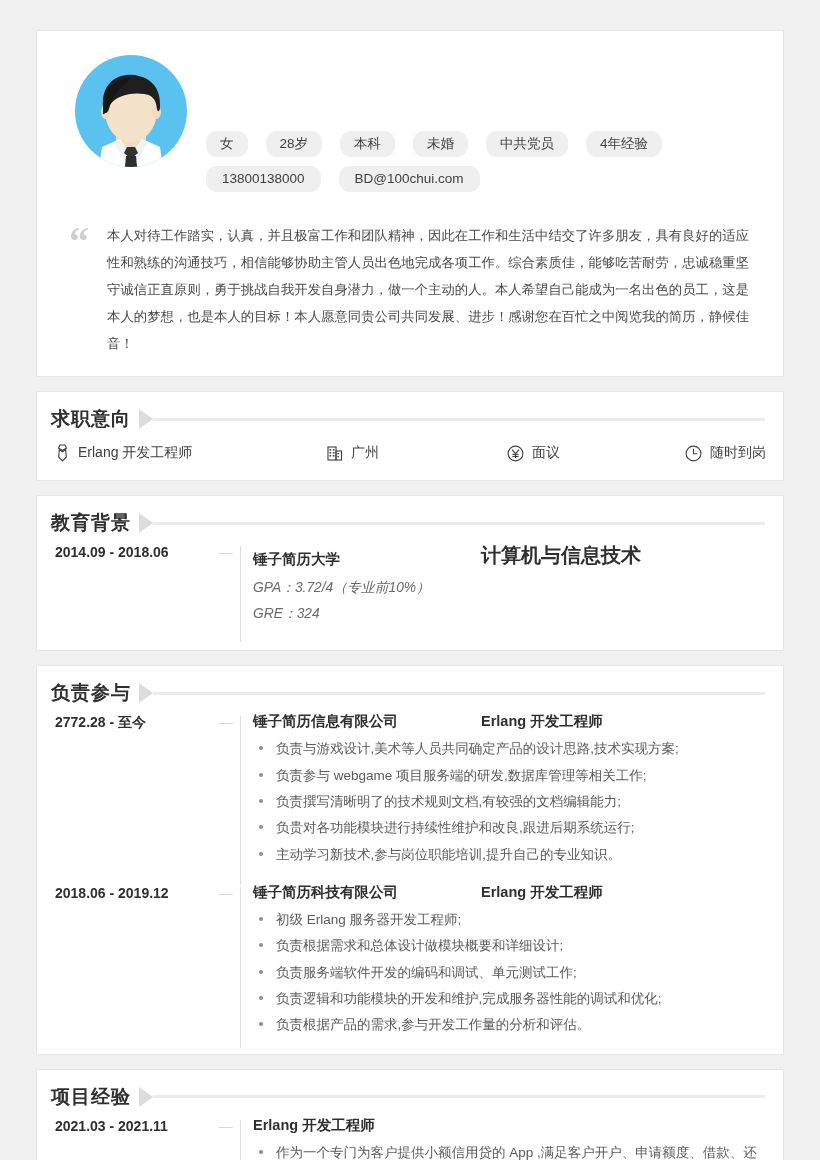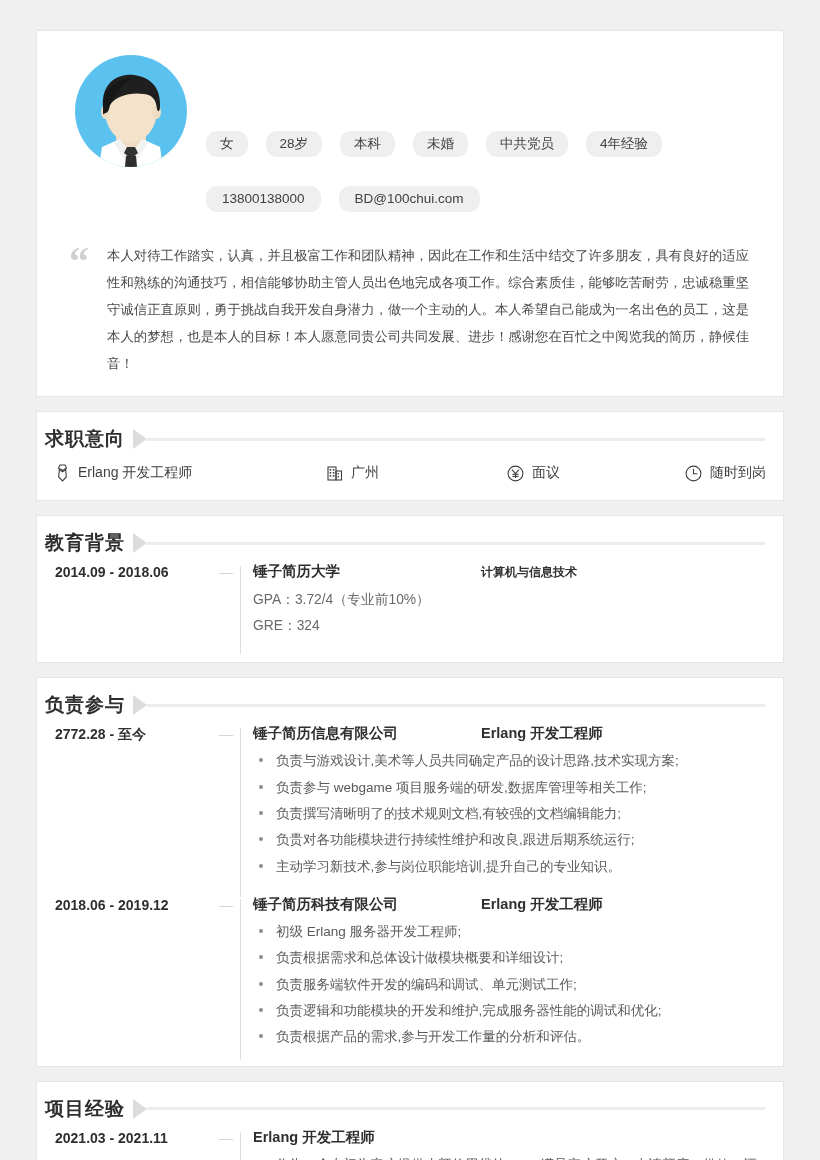--- a/index.html
+++ b/index.html
@@ -63,21 +63,21 @@
   .tag {
     background: #efefef;
     border-radius: 11px;
     padding: 4px 14px;
     font-size: 13.5px;
     color: #3f3f3f;
     margin-right: 18px;
     line-height: 1.35;
     white-space: nowrap;
   }
-  .tag.wide { padding: 4px 16px; margin-top: 20px; }
+  .tag.wide { padding: 4px 16px; }
 
   
   .quote-block {
     display: flex;
     margin-top: 22px;
     padding-right: 8px;
   }
   .quote-mark {
     flex: 0 0 38px;
     color: #cfcfcf;
@@ -93,21 +93,21 @@
     font-size: 13.3px;
     line-height: 2.03;
     color: #4a4a4a;
     text-align: justify;
   }
 
   
   .section-head {
     display: flex;
     align-items: center;
-    padding: 14px 18px 6px 8px;
+    padding: 14px 18px 6px 14px;
   }
   .section-title {
     font-size: 19px;
     font-weight: bold;
     color: #2f2f2f;
     letter-spacing: 1px;
     white-space: nowrap;
   }
   .tri {
     width: 0;
@@ -200,20 +200,21 @@
   }
   .role {
     font-size: 14.5px;
     font-weight: bold;
     color: #2f2f2f;
   }
   .sub-line {
     font-size: 13.8px;
     color: #6a6a6a;
     line-height: 1.85;
+    font-style: italic;
   }
   ul.bullets {
     margin: 0;
     padding: 0;
     list-style: none;
   }
   ul.bullets li {
     position: relative;
     padding-left: 23px;
     font-size: 13.5px;
@@ -225,21 +226,21 @@
     content: "";
     position: absolute;
     left: 6px;
     top: 9px;
     width: 4px;
     height: 4px;
     border-radius: 50%;
     background: #8d8d8d;
   }
   .edu-major {
-    font-size: 12px;
+    font-size: 20px;
     font-weight: bold;
     color: #2f2f2f;
     font-family: Liberation Serif, serif;
   }
 </style>
 </head>
 <body>
 
 <div class="page">
 

